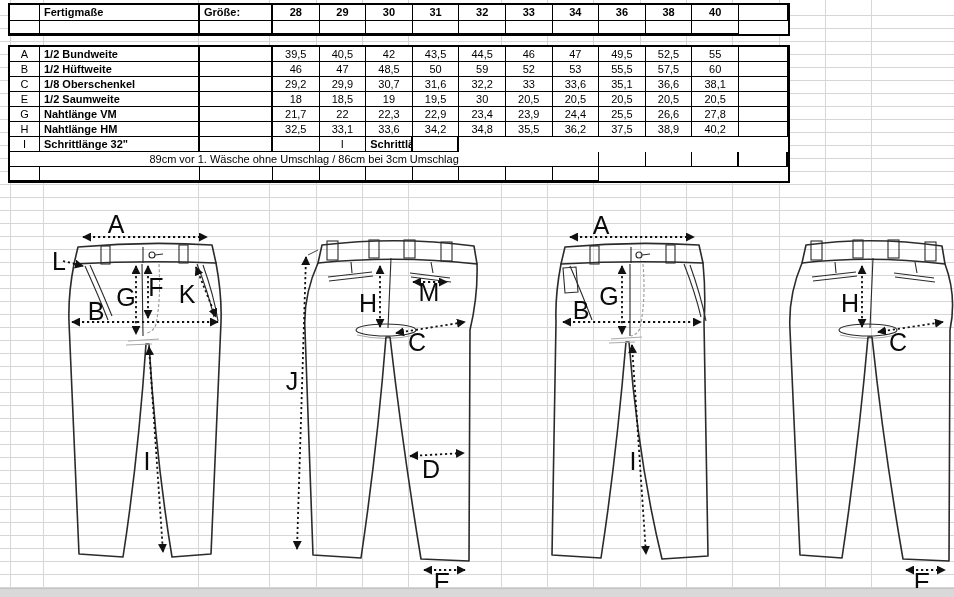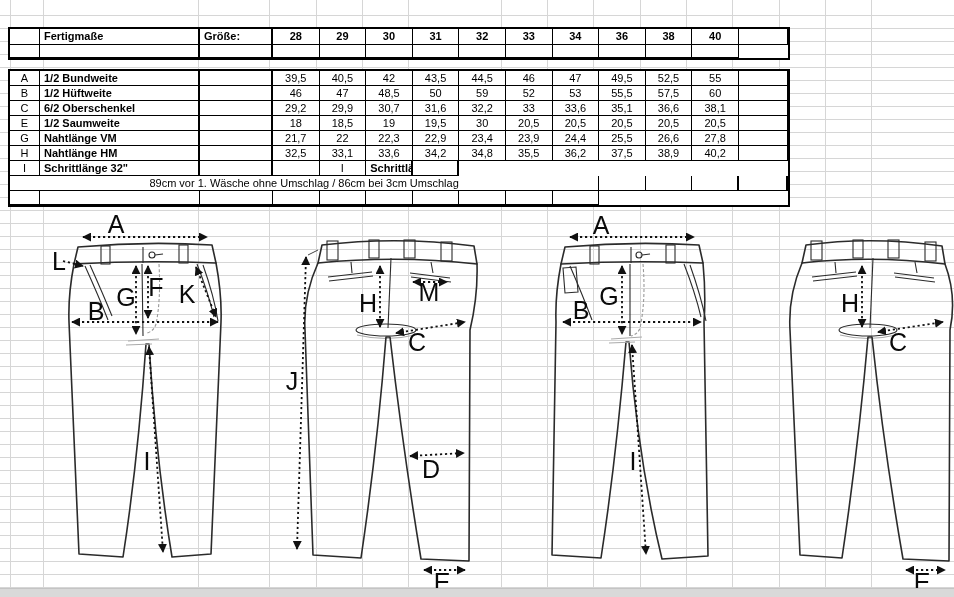--- a/index.html
+++ b/index.html
@@ -7,21 +7,21 @@
         font-family:"Liberation Sans",sans-serif;color:#000;}
   
   .rowlines{position:absolute;left:0;top:3px;right:0;height:585px;
     background:repeating-linear-gradient(to bottom,transparent 0 12px,#d6d6d6 12px 13px);z-index:0;}
   .vline{position:absolute;top:0;height:588px;width:1px;background:#d6d6d6;z-index:0;}
   #vregion{position:absolute;left:224px;top:0;height:588px;width:730px;z-index:0;
     background:repeating-linear-gradient(to right,transparent 0 45.3px,#d6d6d6 45.3px 46.3px);}
   
   .tblock{position:absolute;left:8px;display:grid;z-index:2;background:#fff;
     border:2px solid #000;font-size:11px;line-height:13px;
-    grid-template-columns:30px 160px 73px repeat(10,46.6px) 49px;margin-top:24px;}
+    grid-template-columns:30px 160px 73px repeat(10,46.6px) 49px;}
   #tbl-header{top:3px;grid-template-rows:16px 13px;}
   #tbl-data{top:45px;grid-template-rows:repeat(8,15px) 14px;}
   .c{border-right:1px solid #000;border-bottom:1px solid #000;display:flex;align-items:center;
      padding:0 4px;overflow:hidden;white-space:nowrap;}
   .ctr{justify-content:center;padding:0;}
   .b2r{border-right-width:2px;font-weight:bold;}
   .bold{font-weight:700;}
   .span10{grid-column:span 10;}
   
   #drawings{position:absolute;left:0;top:0;z-index:1;pointer-events:none;}
@@ -102,21 +102,21 @@
       <div class="c ctr">48,5</div>
       <div class="c ctr">50</div>
       <div class="c ctr">59</div>
       <div class="c ctr">52</div>
       <div class="c ctr">53</div>
       <div class="c ctr">55,5</div>
       <div class="c ctr">57,5</div>
       <div class="c ctr">60</div>
       <div class="c"></div>
       <div class="c ctr">C</div>
-      <div class="c b2r">6/2 Oberschenkel</div>
+      <div class="c b2r">1/8 Oberschenkel</div>
       <div class="c b2r"></div>
       <div class="c ctr">29,2</div>
       <div class="c ctr">29,9</div>
       <div class="c ctr">30,7</div>
       <div class="c ctr">31,6</div>
       <div class="c ctr">32,2</div>
       <div class="c ctr">33</div>
       <div class="c ctr">33,6</div>
       <div class="c ctr">35,1</div>
       <div class="c ctr">36,6</div>

